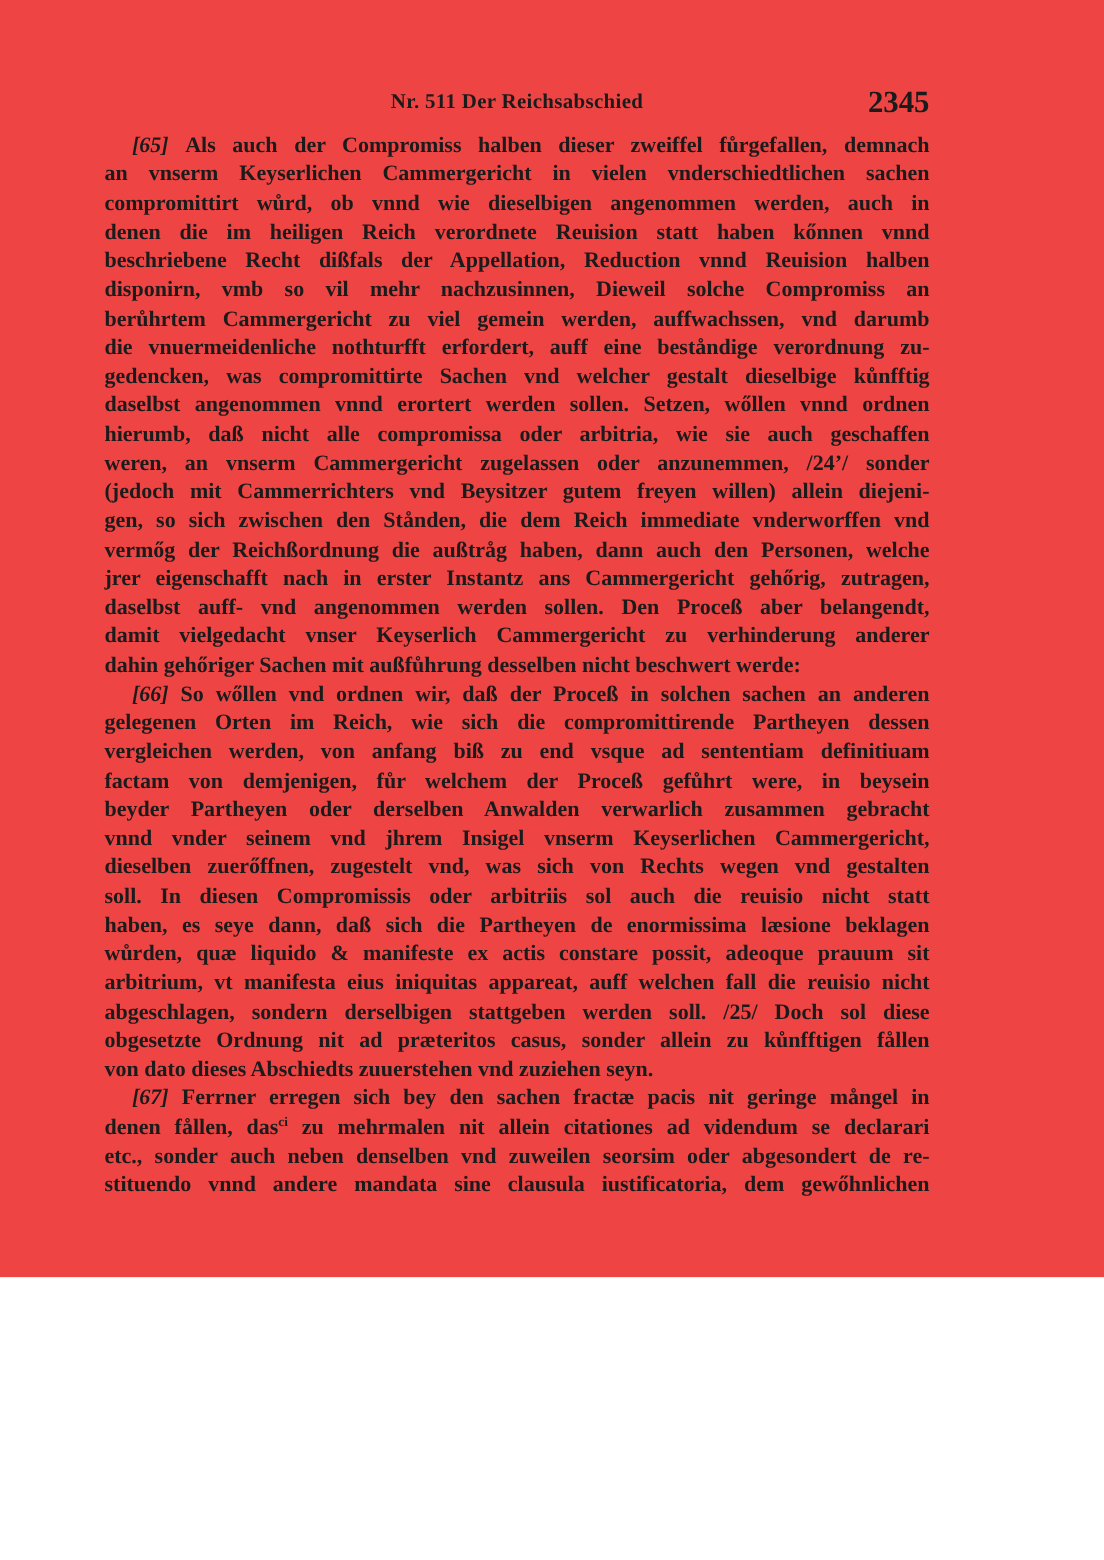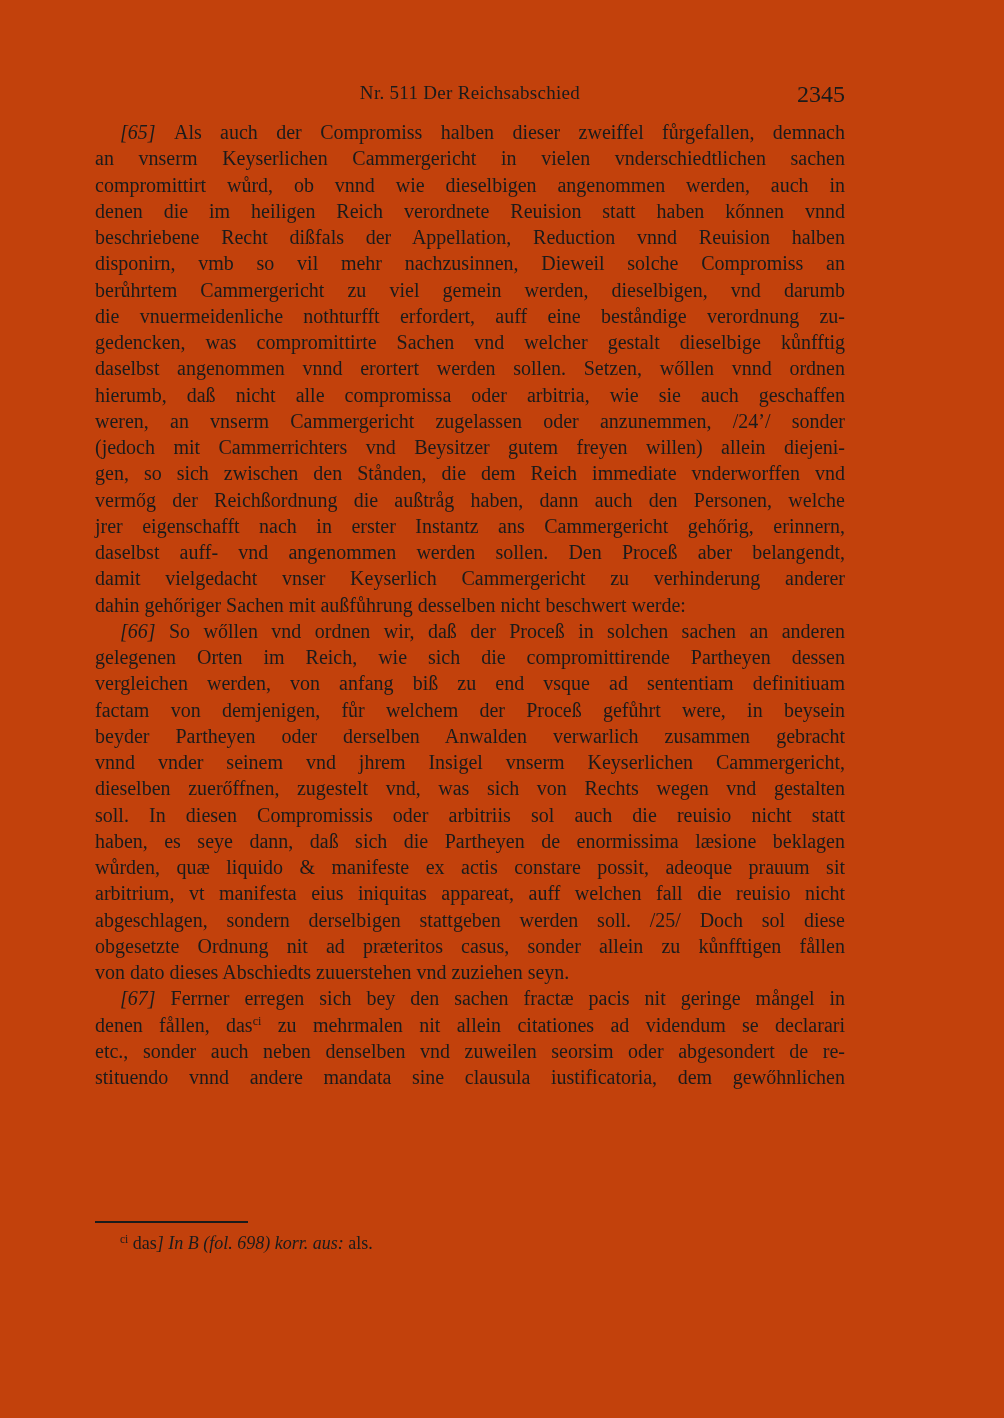--- a/index.html
+++ b/index.html
@@ -4,41 +4,42 @@
 <style>
   html, body { margin: 0; padding: 0; }
   body {
     width: 1004px; height: 1418px;
     background: #ffffff;
     font-family: "Liberation Serif", "DejaVu Serif", serif;
     color: #1b1b1b;
   }
   .page {
     position: relative;
-    width: 1004px; height: 1418px;
+    width: 1004px; height: 1161px;
     overflow: hidden;
-    background: #c2410c;
+    background: #ef4444;
+    font-weight: bold;
   }
   .running-header {
     position: absolute;
     left: 95px; top: 80px;
     width: 750px; height: 26px;
   }
   .running-title {
     display: block;
     width: 100%;
     text-align: center;
     font-size: 19px;
     line-height: 26px;
     letter-spacing: 0.3px;
   }
   .page-number {
     position: absolute;
     right: 0; bottom: -1px;
-    font-size: 24px;
+    font-size: 28px;
     line-height: 26px;
   }
   .text-block {
     position: absolute;
     left: 95px; top: 119px;
     width: 750px;
     font-size: 20px;
     line-height: 26.25px;
   }
   .para { margin: 0; }
@@ -85,30 +86,30 @@
   </div>
 
   <div class="text-block">
       <div class="para">
         <div class="line first"><span class="it">[65] </span><span>Als auch der Compromiss halben dieser zweiffel fůrgefallen, demnach</span></div>
         <div class="line"><span>an vnserm Keyserlichen Cammergericht in vielen vnderschiedtlichen sachen</span></div>
         <div class="line"><span>compromittirt wůrd, ob vnnd wie dieselbigen angenommen werden, auch in</span></div>
         <div class="line"><span>denen die im heiligen Reich verordnete Reuision statt haben kőnnen vnnd</span></div>
         <div class="line"><span>beschriebene Recht dißfals der Appellation, Reduction vnnd Reuision halben</span></div>
         <div class="line"><span>disponirn, vmb so vil mehr nachzusinnen, Dieweil solche Compromiss an</span></div>
-        <div class="line"><span>berůhrtem Cammergericht zu viel gemein werden, dieselbigen, vnd darumb</span></div>
+        <div class="line"><span>berůhrtem Cammergericht zu viel gemein werden, auffwachssen, vnd darumb</span></div>
         <div class="line"><span>die vnuermeidenliche nothturfft erfordert, auff eine beståndige verordnung zu-</span></div>
         <div class="line"><span>gedencken, was compromittirte Sachen vnd welcher gestalt dieselbige kůnfftig</span></div>
         <div class="line"><span>daselbst angenommen vnnd erortert werden sollen. Setzen, wőllen vnnd ordnen</span></div>
         <div class="line"><span>hierumb, daß nicht alle compromissa oder arbitria, wie sie auch geschaffen</span></div>
         <div class="line"><span>weren, an vnserm Cammergericht zugelassen oder anzunemmen, /24’/ sonder</span></div>
         <div class="line"><span>(jedoch mit Cammerrichters vnd Beysitzer gutem freyen willen) allein diejeni-</span></div>
         <div class="line"><span>gen, so sich zwischen den Stånden, die dem Reich immediate vnderworffen vnd</span></div>
         <div class="line"><span>vermőg der Reichßordnung die außtråg haben, dann auch den Personen, welche</span></div>
-        <div class="line"><span>jrer eigenschafft nach in erster Instantz ans Cammergericht gehőrig, erinnern,</span></div>
+        <div class="line"><span>jrer eigenschafft nach in erster Instantz ans Cammergericht gehőrig, zutragen,</span></div>
         <div class="line"><span>daselbst auff- vnd angenommen werden sollen. Den Proceß aber belangendt,</span></div>
         <div class="line"><span>damit vielgedacht vnser Keyserlich Cammergericht zu verhinderung anderer</span></div>
         <div class="line para-end"><span>dahin gehőriger Sachen mit außfůhrung desselben nicht beschwert werde:</span></div>
       </div>
       <div class="para">
         <div class="line first"><span class="it">[66] </span><span>So wőllen vnd ordnen wir, daß der Proceß in solchen sachen an anderen</span></div>
         <div class="line"><span>gelegenen Orten im Reich, wie sich die compromittirende Partheyen dessen</span></div>
         <div class="line"><span>vergleichen werden, von anfang biß zu end vsque ad sententiam definitiuam</span></div>
         <div class="line"><span>factam von demjenigen, fůr welchem der Proceß gefůhrt were, in beysein</span></div>
         <div class="line"><span>beyder Partheyen oder derselben Anwalden verwarlich zusammen gebracht</span></div>

